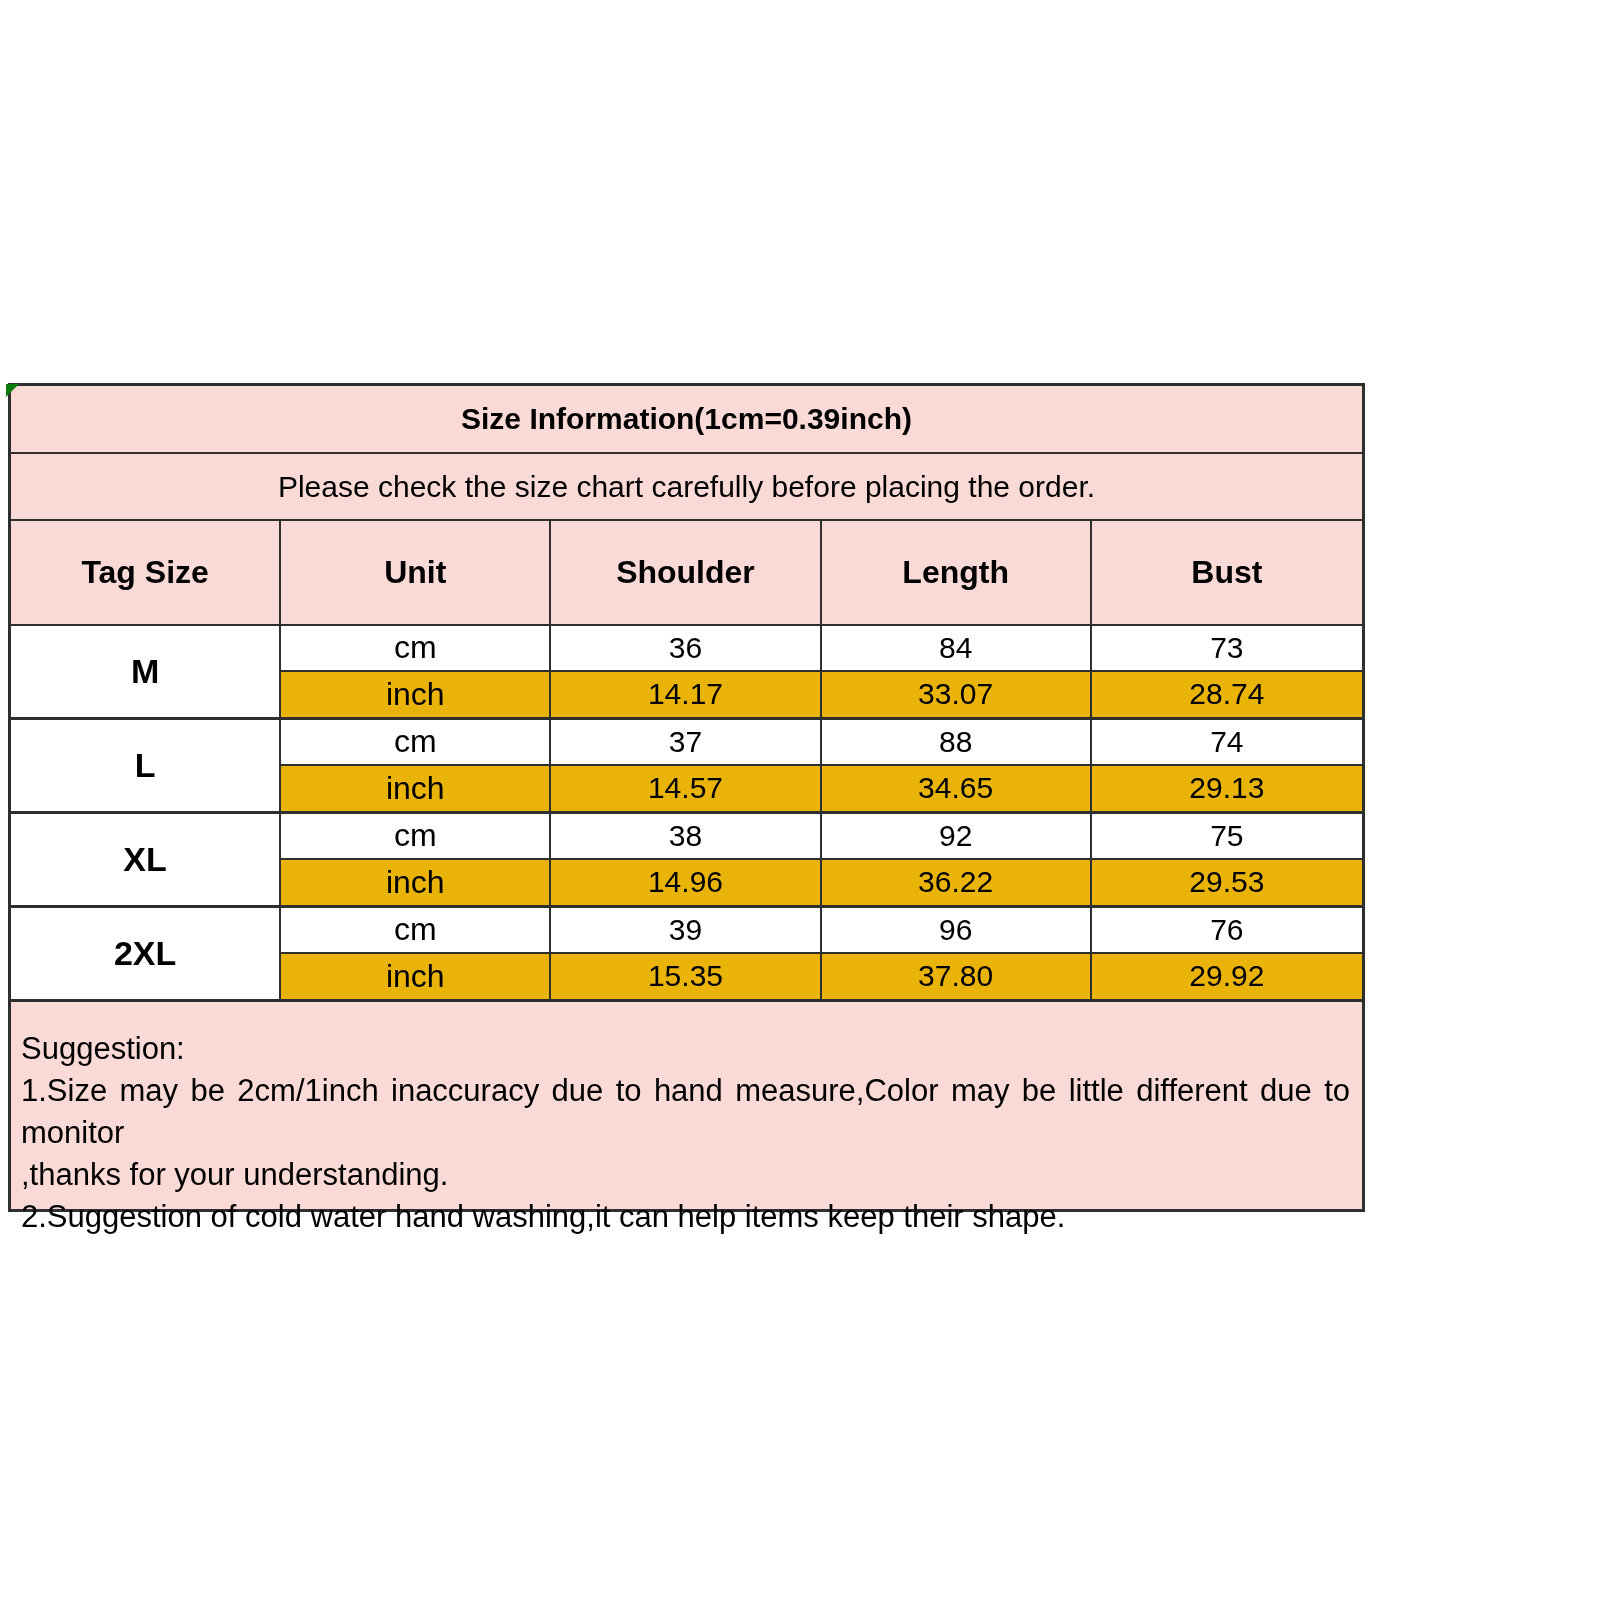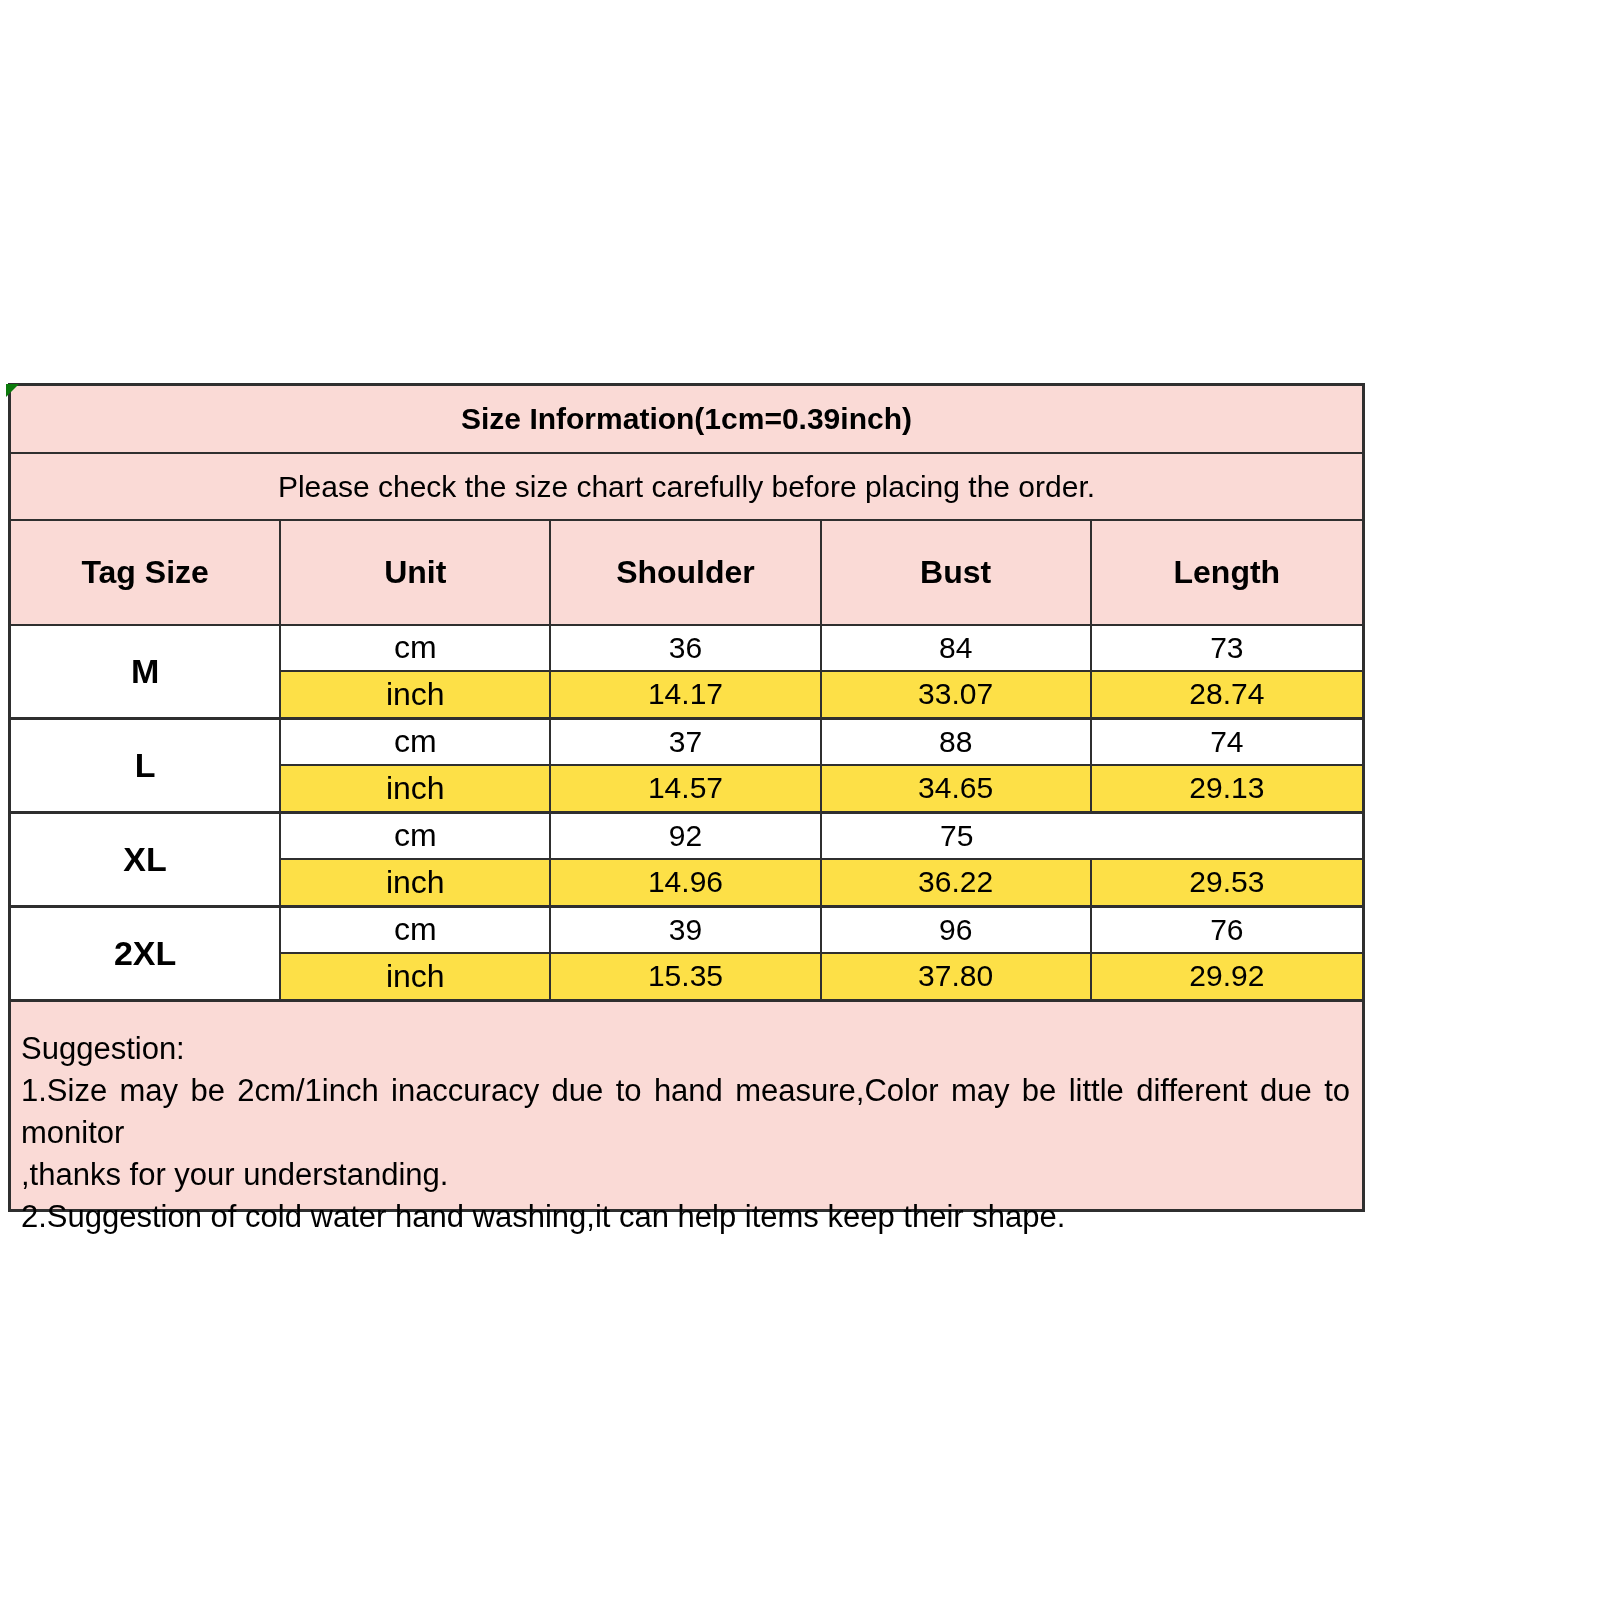--- a/index.html
+++ b/index.html
@@ -89,21 +89,21 @@
   .size-group .group-right {
     width: 80%;
     display: flex;
     flex-direction: column;
   }
   .subrow {
     display: flex;
     height: 47px;
   }
   .subrow.cm-row { background: #ffffff; border-bottom: 2px solid #2f2f2f; }
-  .subrow.inch-row { background: #fde047; }
+  .subrow.inch-row { background: #eab308; }
   .subrow .cell {
     width: 25%;
     display: flex;
     align-items: center;
     justify-content: center;
     font-size: 30px;
     border-right: 2px solid #2f2f2f;
   }
   .subrow .cell:last-child { border-right: none; }
   .subrow .cell.unit { font-size: 32px; }
@@ -128,22 +128,22 @@
 <div class="size-table">
 
   <div class="row-title">Size Information(1cm=0.39inch)</div>
 
   <div class="row-subtitle">Please check the size chart carefully before placing the order.</div>
 
   <div class="row-header">
     <div class="cell">Tag Size</div>
     <div class="cell">Unit</div>
     <div class="cell">Shoulder</div>
+    <div class="cell">Length</div>
     <div class="cell">Bust</div>
-    <div class="cell">Length</div>
   </div>
 
   <div class="size-group">
     <div class="tag-cell">M</div>
     <div class="group-right">
       <div class="subrow cm-row">
         <div class="cell unit">cm</div>
         <div class="cell">36</div>
         <div class="cell">84</div>
         <div class="cell">73</div>
@@ -173,20 +173,21 @@
         <div class="cell">29.13</div>
       </div>
     </div>
   </div>
 
   <div class="size-group">
     <div class="tag-cell">XL</div>
     <div class="group-right">
       <div class="subrow cm-row">
         <div class="cell unit">cm</div>
+        <div class="cell">38</div>
         <div class="cell">92</div>
         <div class="cell">75</div>
       </div>
       <div class="subrow inch-row">
         <div class="cell unit">inch</div>
         <div class="cell">14.96</div>
         <div class="cell">36.22</div>
         <div class="cell">29.53</div>
       </div>
     </div>

